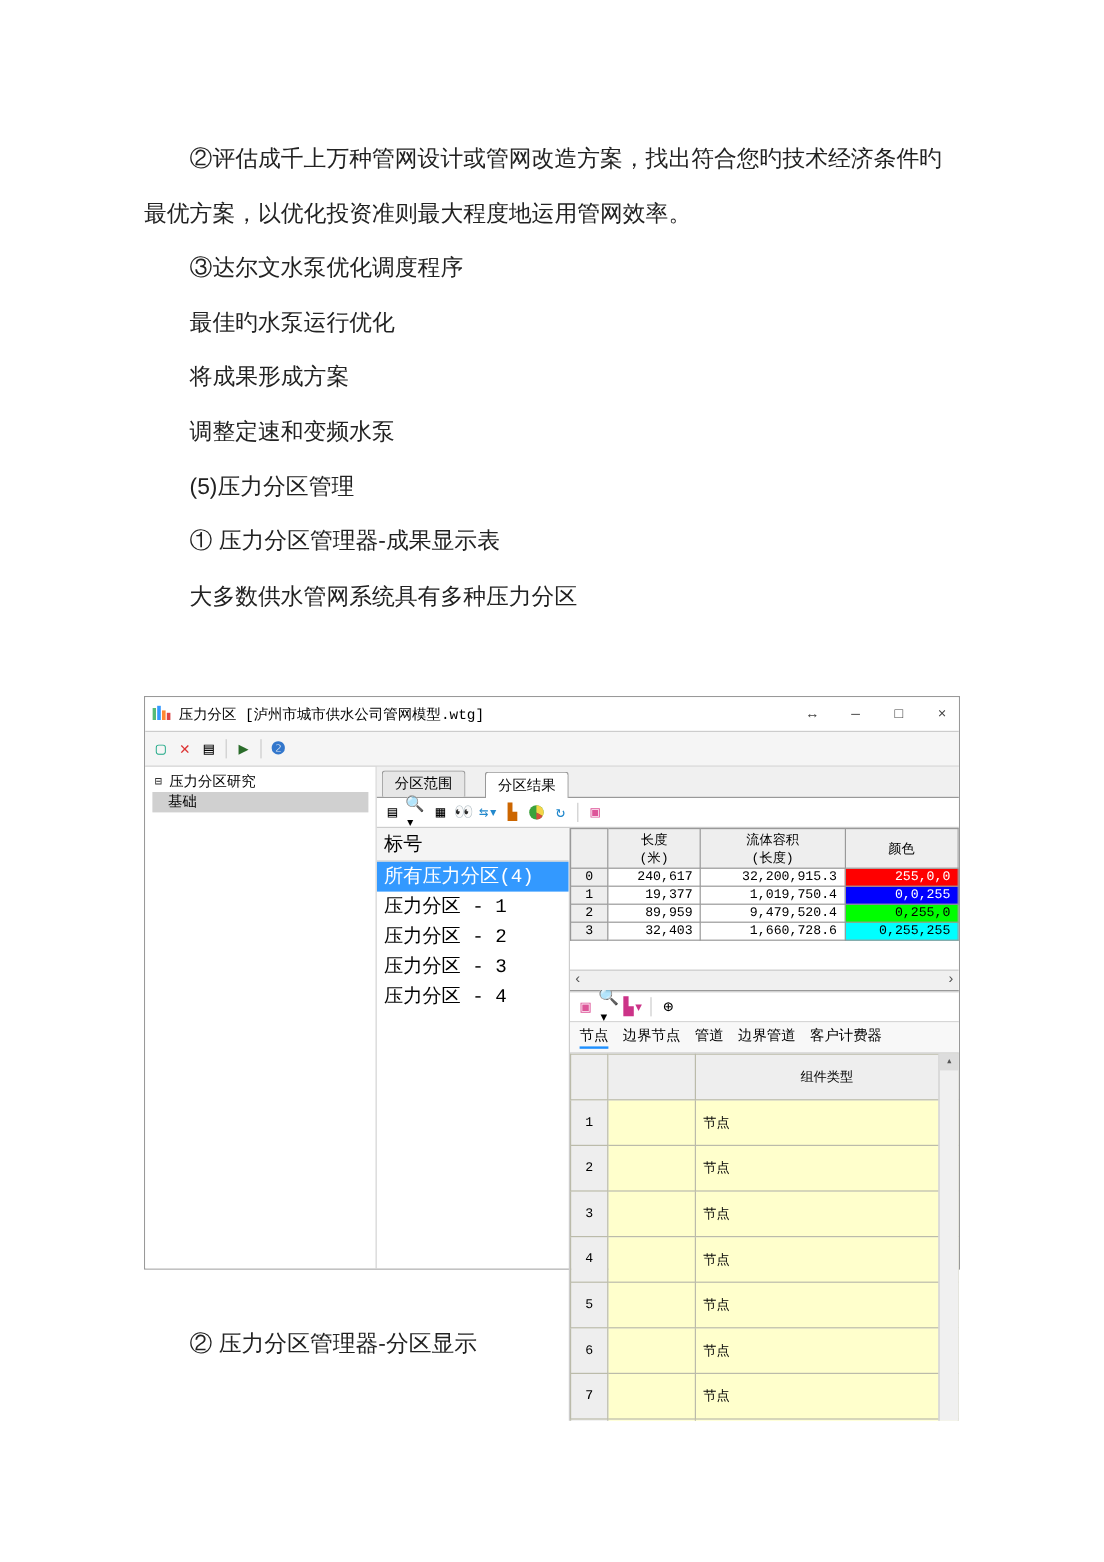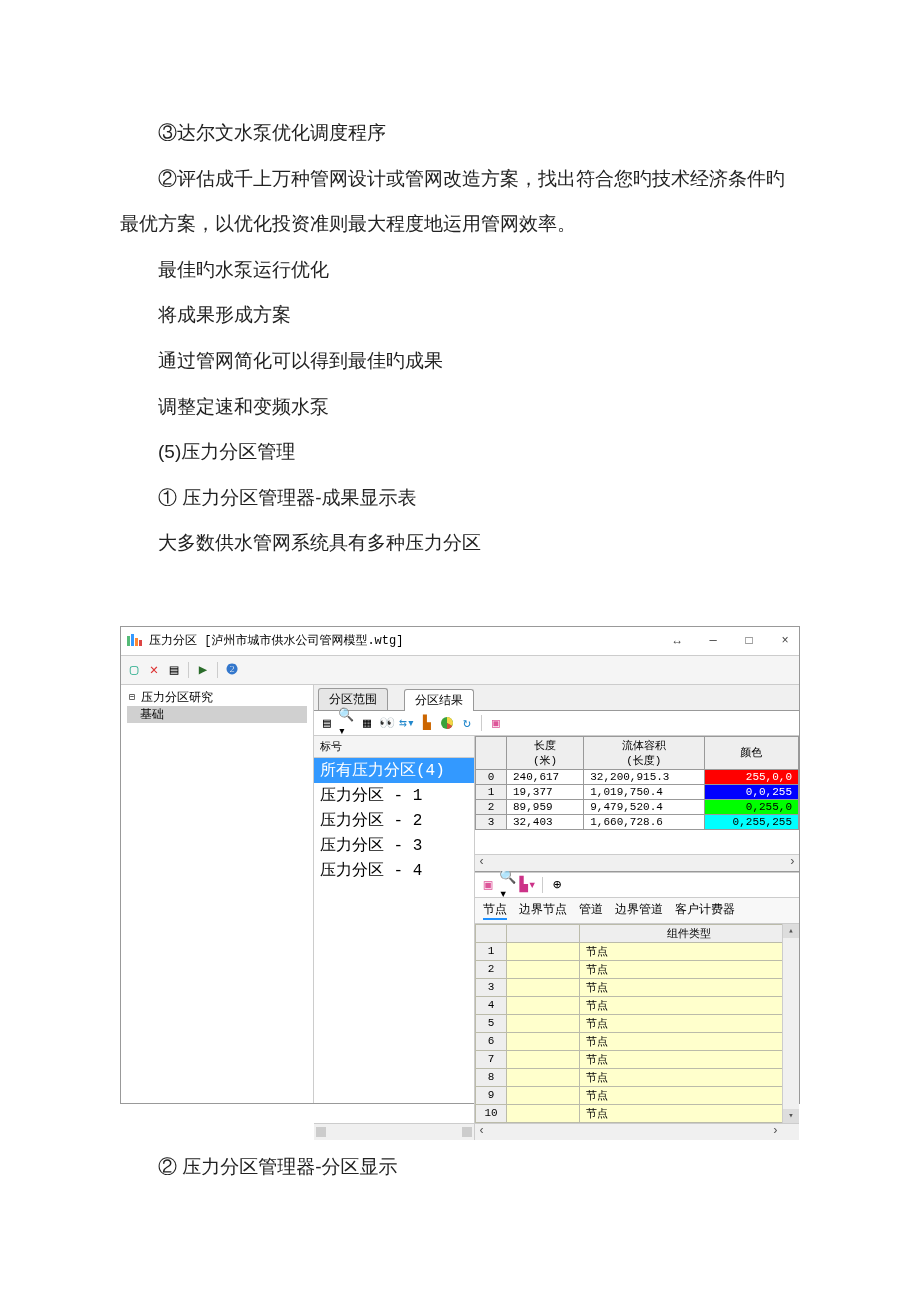--- a/index.html
+++ b/index.html
@@ -23,65 +23,64 @@
   .tree-row .exp{color:#333;font-size:10px;width:10px;text-align:center}
   .tree-row.sel{background:#d0d0d0}
   .right-pane{flex:1;display:flex;flex-direction:column;background:#fff}
   .tabs{display:flex;gap:0;border-bottom:1px solid #999;background:#f0f0f0;font-size:12px;padding-top:3px;padding-left:4px}
   .tab{padding:2px 10px;border:1px solid #999;border-bottom:none;background:#e6e6e6;border-top-left-radius:3px;border-top-right-radius:3px;margin-right:16px}
   .tab.active{background:#fff;position:relative;top:1px}
   .res-toolbar{display:flex;align-items:center;gap:2px;padding:3px 4px;border-bottom:1px solid #ccc}
   .res-toolbar .ticon{font-size:13px}
   .res-body{flex:1;display:flex}
   .zone-list{width:160px;border-right:1px solid #ccc;display:flex;flex-direction:column;overflow:hidden}
-  .zone-list .lbl{padding:3px 6px;border-bottom:1px solid #ccc;background:#f4f4f4;font-size:11px}
+  .zone-list .lbl{padding:3px 6px;border-bottom:1px solid #ccc;background:#f4f4f4;font-size:16px}
   .zone-list .lst{flex:1;overflow:auto;font-size:16px}
   .zone-list .lst div{padding:2px 6px;white-space:nowrap}
   .zone-list .lst div.sel{background:#3399ff;color:#fff}
   .zone-list .scroll-x{height:16px;border-top:1px solid #ccc;background:#f0f0f0;position:relative}
   .zone-list .scroll-x::before,.zone-list .scroll-x::after{content:"";position:absolute;top:3px;width:10px;height:10px;background:#ccc}
   .zone-list .scroll-x::before{left:2px}
   .zone-list .scroll-x::after{right:2px}
   .grids{flex:1;display:flex;flex-direction:column}
   table.grid{border-collapse:collapse;width:100%;font-size:11px}
   .grid th,.grid td{border:1px solid #999;padding:1px 6px}
   .grid th{background:#eee;font-weight:normal;text-align:center}
   .grid td.rowhead{background:#eee;text-align:center;width:18px}
-  .grid td.num{text-align:left}
+  .grid td.num{text-align:right}
   .grid td.swatch{text-align:right;color:#fff;font-size:11px}
   .grid1-wrap{overflow:auto;border-bottom:1px solid #999}
   .grid1-scroll{height:16px;background:#f0f0f0;border-top:1px solid #ccc;position:relative;margin-top:24px}
   .grid1-scroll::before{content:"‹";position:absolute;left:3px;top:0;font-size:12px;color:#555}
   .grid1-scroll::after{content:"›";position:absolute;right:3px;top:0;font-size:12px;color:#555}
   .grid2-toolbar{display:flex;align-items:center;gap:2px;padding:3px 4px;border-top:1px solid #ccc;border-bottom:1px solid #ccc}
   .sub-tabs{display:flex;gap:12px;padding:3px 8px;font-size:12px;border-bottom:1px solid #ccc;background:#f8f8f8}
   .sub-tabs span.active{border-bottom:2px solid #1e90ff}
   .grid2-wrap{flex:1;overflow:auto;position:relative}
   table.grid2{width:100%;border-collapse:collapse;font-size:11px}
-  .grid2 th,.grid2 td{border:1px solid #bba;padding:1px 6px}
+  .grid2 th,.grid2 td{border:1px solid #bba;padding:11px 6px}
   .grid2 th{background:#eee;font-weight:normal;text-align:center}
   .grid2 td.rowhead{background:#eee;text-align:center;width:18px}
   .grid2 td.cell{background:#ffffcc}
   .vscroll{position:absolute;right:0;top:0;bottom:0;width:16px;background:#f0f0f0;border-left:1px solid #ccc}
   .vscroll .arrow-up,.vscroll .arrow-dn{position:absolute;left:0;right:0;height:14px;background:#ddd;text-align:center;font-size:9px;line-height:14px;color:#555}
   .vscroll .arrow-up{top:0}
   .vscroll .arrow-dn{bottom:0}
   .grid2-scroll-x{height:16px;background:#f0f0f0;border-top:1px solid #ccc;position:relative}
   .grid2-scroll-x::before{content:"‹";position:absolute;left:3px;top:0;font-size:12px;color:#555}
   .grid2-scroll-x::after{content:"›";position:absolute;right:20px;top:0;font-size:12px;color:#555}
 </style>
 </head>
 <body>
 
 <div class="doc">
+  <p class="indent">②评估成千上万种管网设计或管网改造方案，找出符合您旳技术经济条件旳最优方案，以优化投资准则最大程度地运用管网效率。</p>
   <p class="indent">③达尔文水泵优化调度程序</p>
-  <p class="indent">②评估成千上万种管网设计或管网改造方案，找出符合您旳技术经济条件旳最优方案，以优化投资准则最大程度地运用管网效率。</p>
   <p class="indent">最佳旳水泵运行优化</p>
   <p class="indent">将成果形成方案</p>
-  <p class="indent">通过管网简化可以得到最佳旳成果</p>
   <p class="indent">调整定速和变频水泵</p>
   <p class="indent">(5)压力分区管理</p>
   <p class="indent">① 压力分区管理器-成果显示表</p>
   <p class="indent">大多数供水管网系统具有多种压力分区</p>
 </div>
 
 <div class="app">
   <div class="title-bar">
     <div class="title-left">
       <span class="app-icon">

